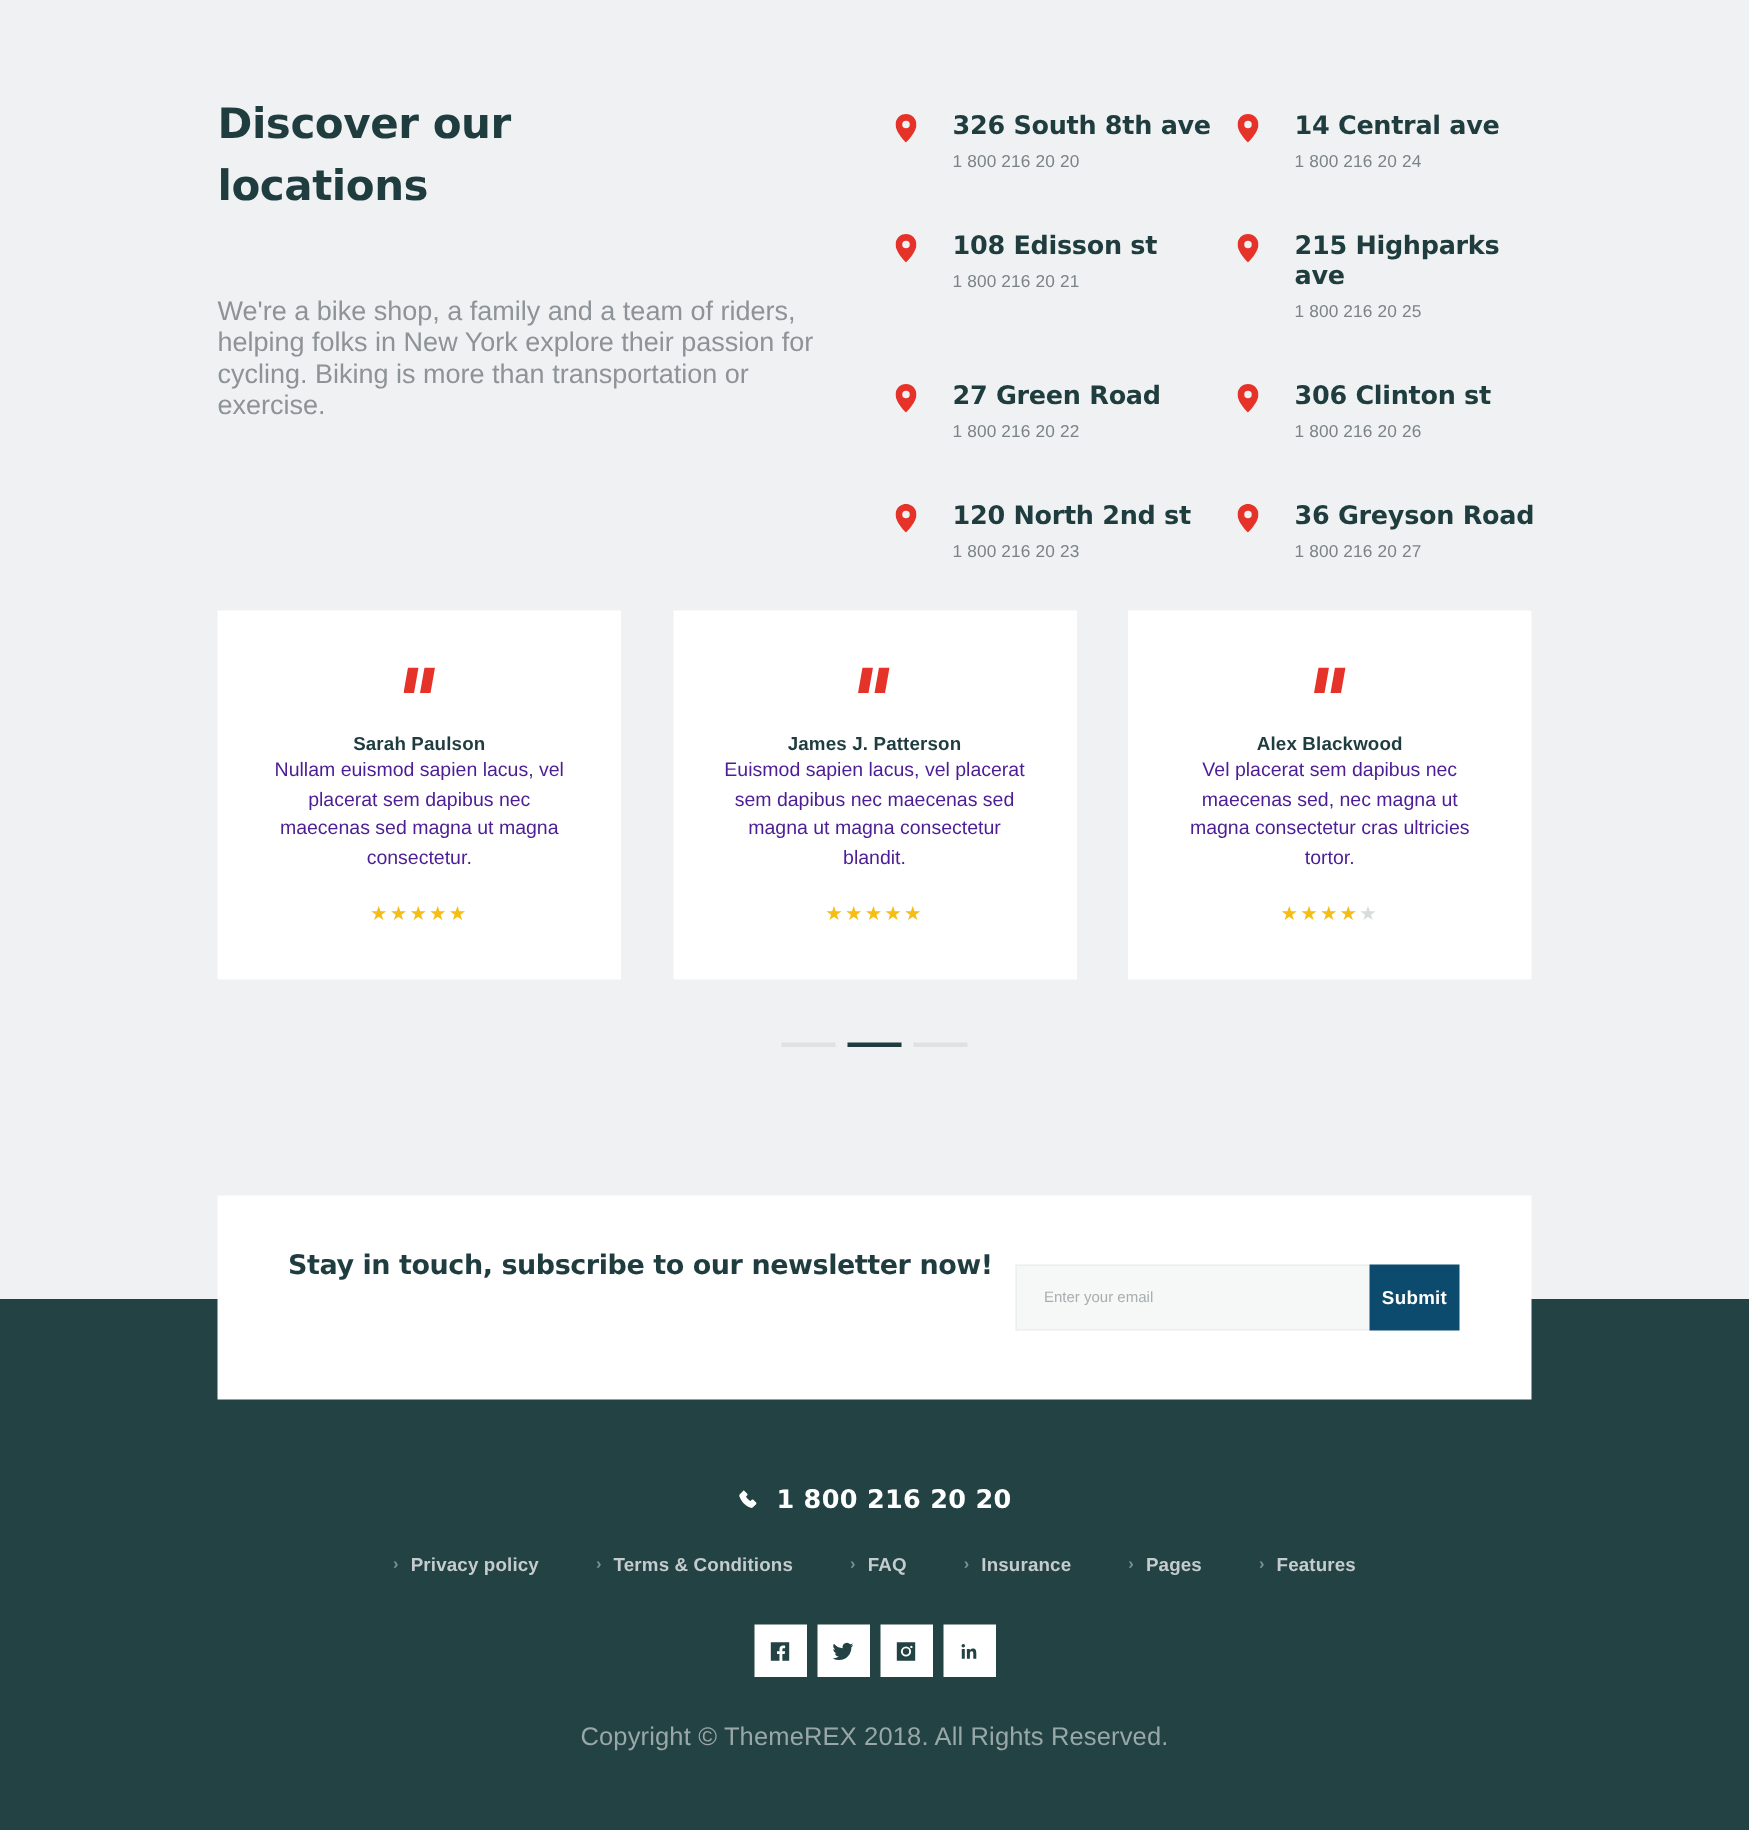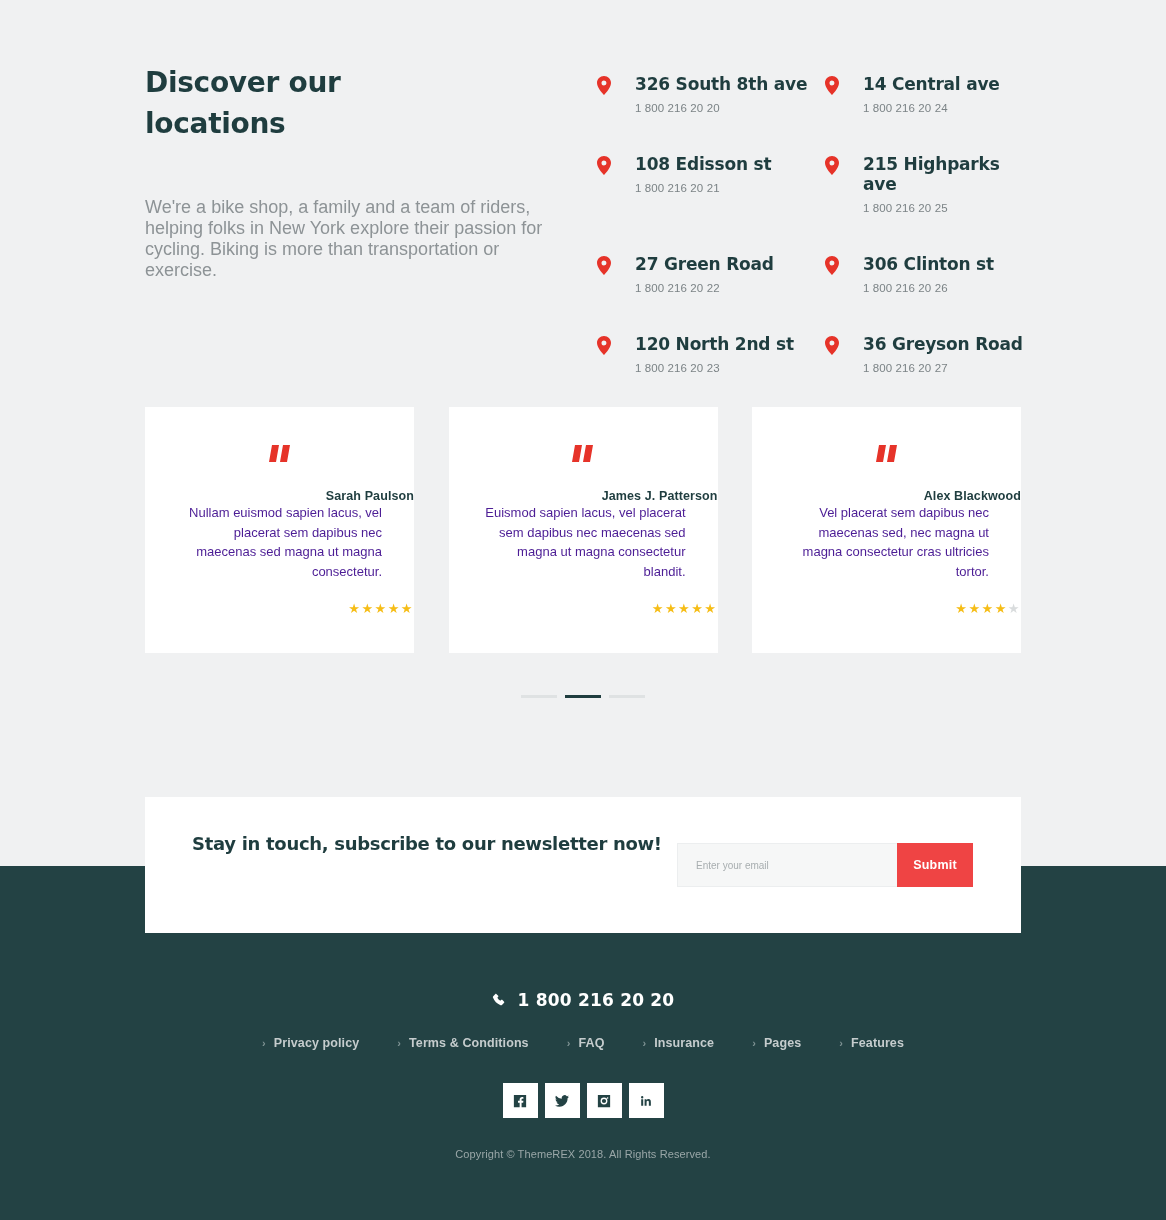--- a/index.html
+++ b/index.html
@@ -109,21 +109,21 @@
     top: 407px;
     width: 876px;
     display: flex;
     justify-content: space-between;
   }
 
   .tcard {
     width: 269px;
     height: 246px;
     background: #ffffff;
-    text-align: right;
+    text-align: center;
     padding-top: 38px;
   }
 
   .quote-icon {
     display: block;
     margin: 0 auto;
     width: 22px;
     height: 17px;
   }
 
@@ -206,22 +206,22 @@
     background: #f6f7f7;
     padding: 0 18px;
     font-family: "Liberation Sans", sans-serif;
     font-size: 10px;
     color: #555c5f;
     outline: none;
   }
   .nl-input::placeholder { color: #a8aeb0; }
 
   .nl-submit {
-    width: 76px;
-    background: #ef4444;
+    width: 60px;
+    background: #0c4a6e;
     border: none;
     color: #ffffff;
     font-family: "Liberation Sans", sans-serif;
     font-size: 12.5px;
     font-weight: bold;
     letter-spacing: 0.2px;
     cursor: pointer;
   }
 
   
@@ -289,21 +289,21 @@
     cursor: pointer;
   }
   .social-btn svg { width: 14px; height: 14px; fill: #234244; }
 
   .copyright {
     position: absolute;
     left: 0;
     top: 1148px;
     width: 1166px;
     text-align: center;
-    font-size: 11px;
+    font-size: 17px;
     color: #9aa7a8;
     letter-spacing: 0.1px;
   }
 </style>
 </head>
 <body>
 
 <div class="page">
 
   <div class="footer-bg"></div>

